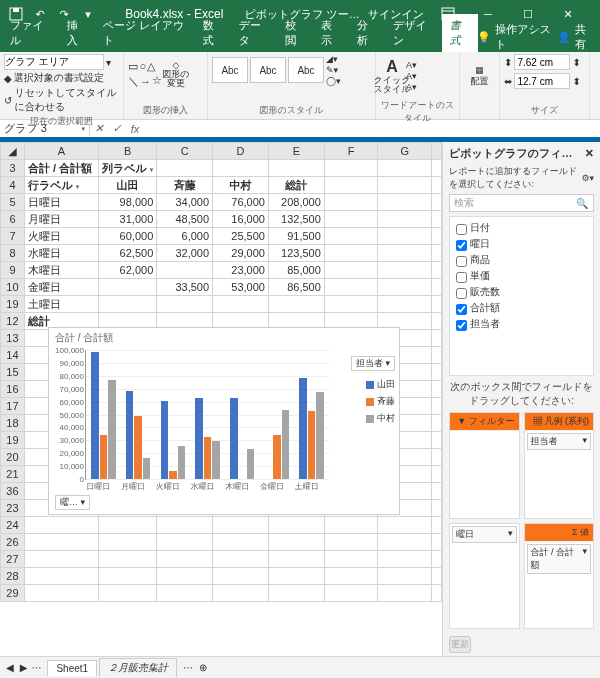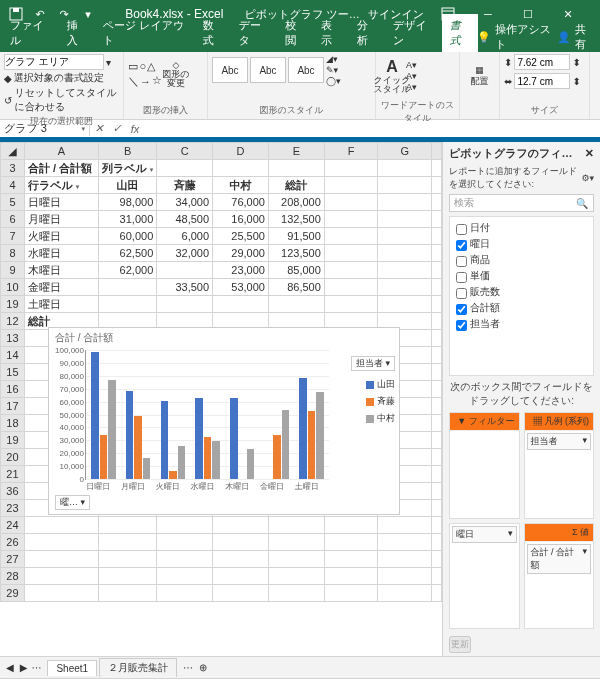--- a/index.html
+++ b/index.html
@@ -78,21 +78,21 @@
 .zones { display: grid; grid-template-columns: 1fr 1fr; grid-template-rows: 1fr 1fr; gap: 4px; padding: 0 6px 4px; flex: 1; }
 .zone { background: #fff; border: 1px solid #ddd; display: flex; flex-direction: column; }
 .zone-hdr { font-size: 9px; padding: 2px 4px; background: #f97316; border-bottom: 1px solid #eee; text-align: right; }
 .zone-body { flex: 1; padding: 2px; }
 .zone-chip { border: 1px solid #ccc; background: #f9f9f9; font-size: 9px; padding: 1px 3px; display: flex; justify-content: space-between; }
 .pane-foot { padding: 3px 6px; display: flex; align-items: center; justify-content: space-between; font-size: 9px; }
 
 
 .sheet-tabs { height: 22px; border-top: 1px solid #d4d4d4; display: flex; align-items: center; font-size: 10px; background: #f3f3f3; }
 .sheet-tab { border: 1px solid #ccc; border-bottom: none; padding: 2px 8px; background: #fff; margin-left: 2px;}
-.sheet-tab.inactive { background: #f3f3f3; }
+.sheet-tab.inactive { background: #f3f3f3; font-style: italic; }
 .status-bar { height: 21px; border-top: 1px solid #d4d4d4; display: flex; align-items: center; justify-content: space-between; padding: 0 6px; font-size: 10px; background: #f3f3f3;}
 
 .sel-left { text-align: left; display: flex; flex-direction: column; gap: 1px;}
 .sel-row { display:flex; align-items:center; gap:2px; font-size:10px;}
 svg { display: block; }
 </style>
 </head>
 <body>
 
 <div class="titlebar">

